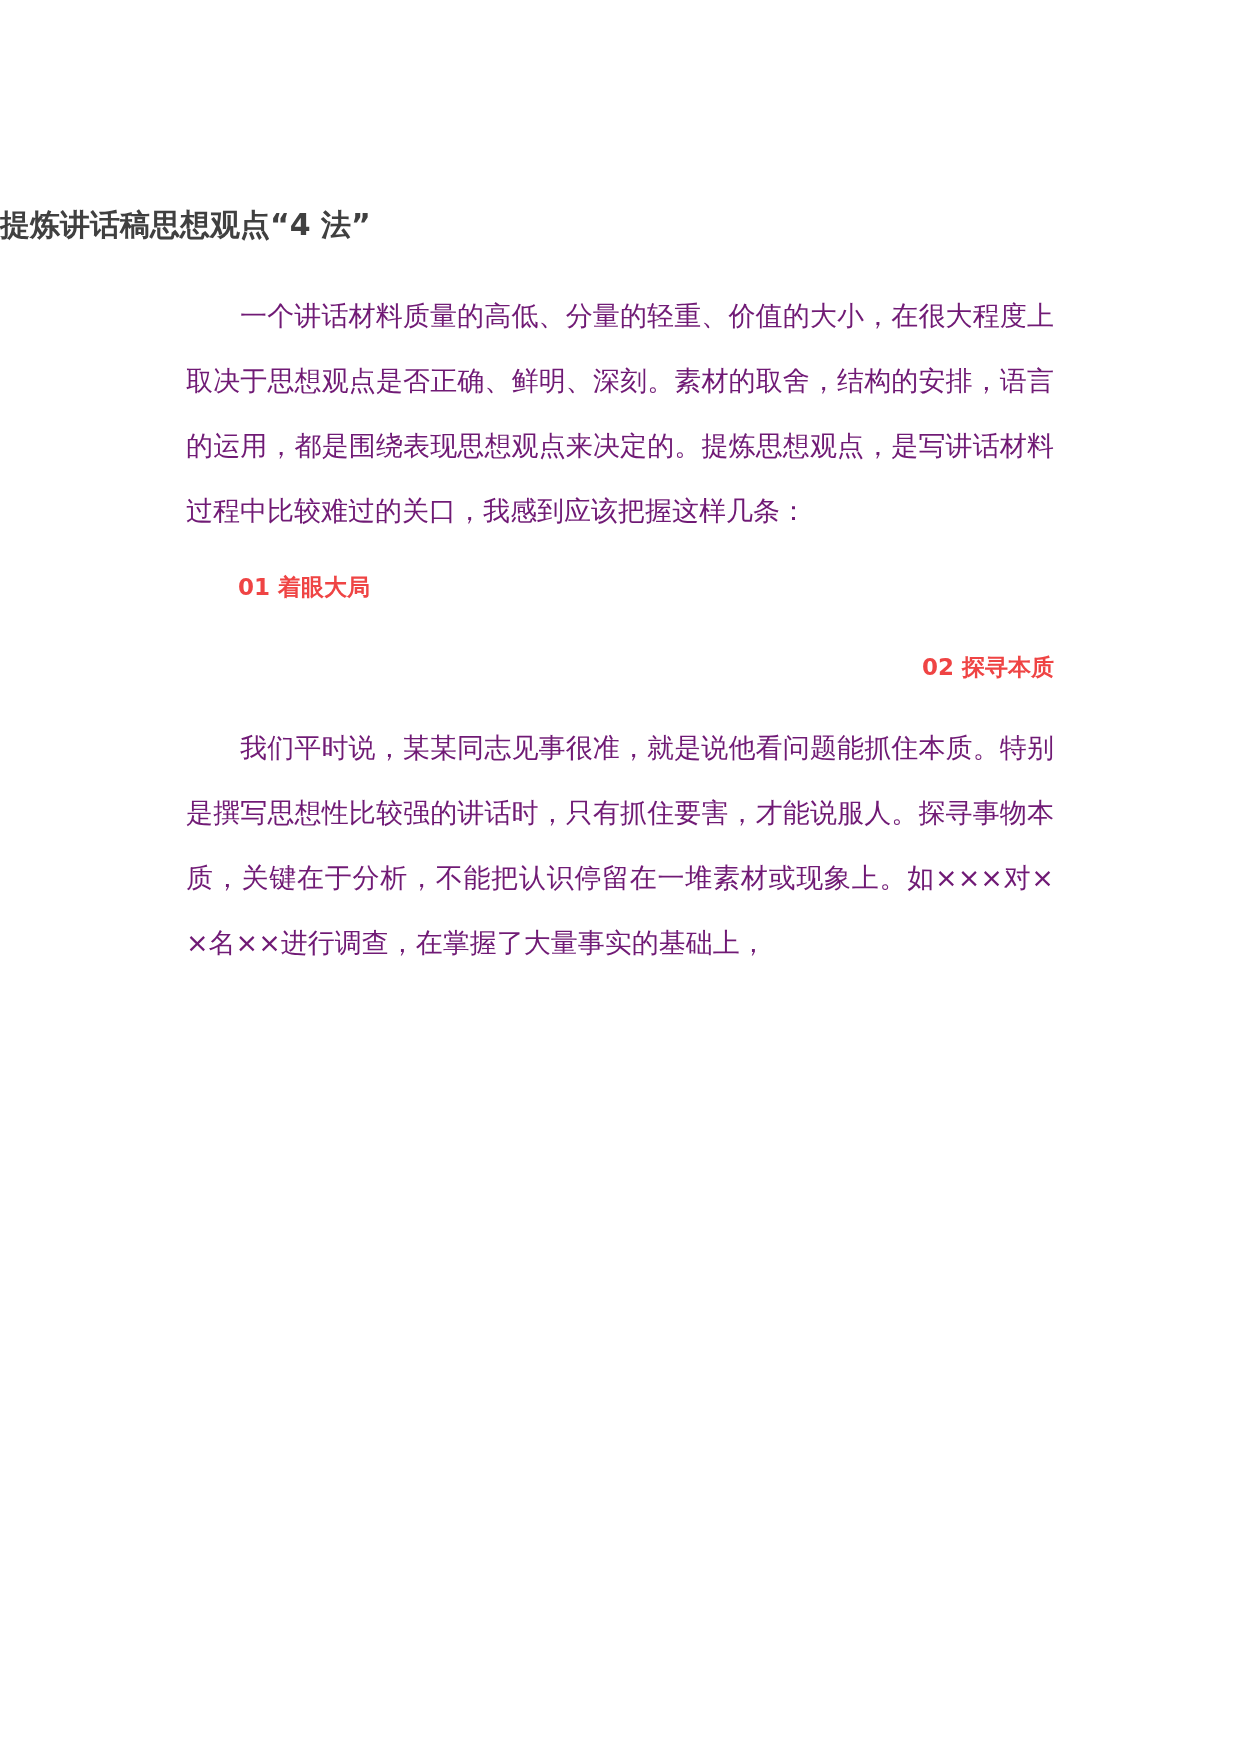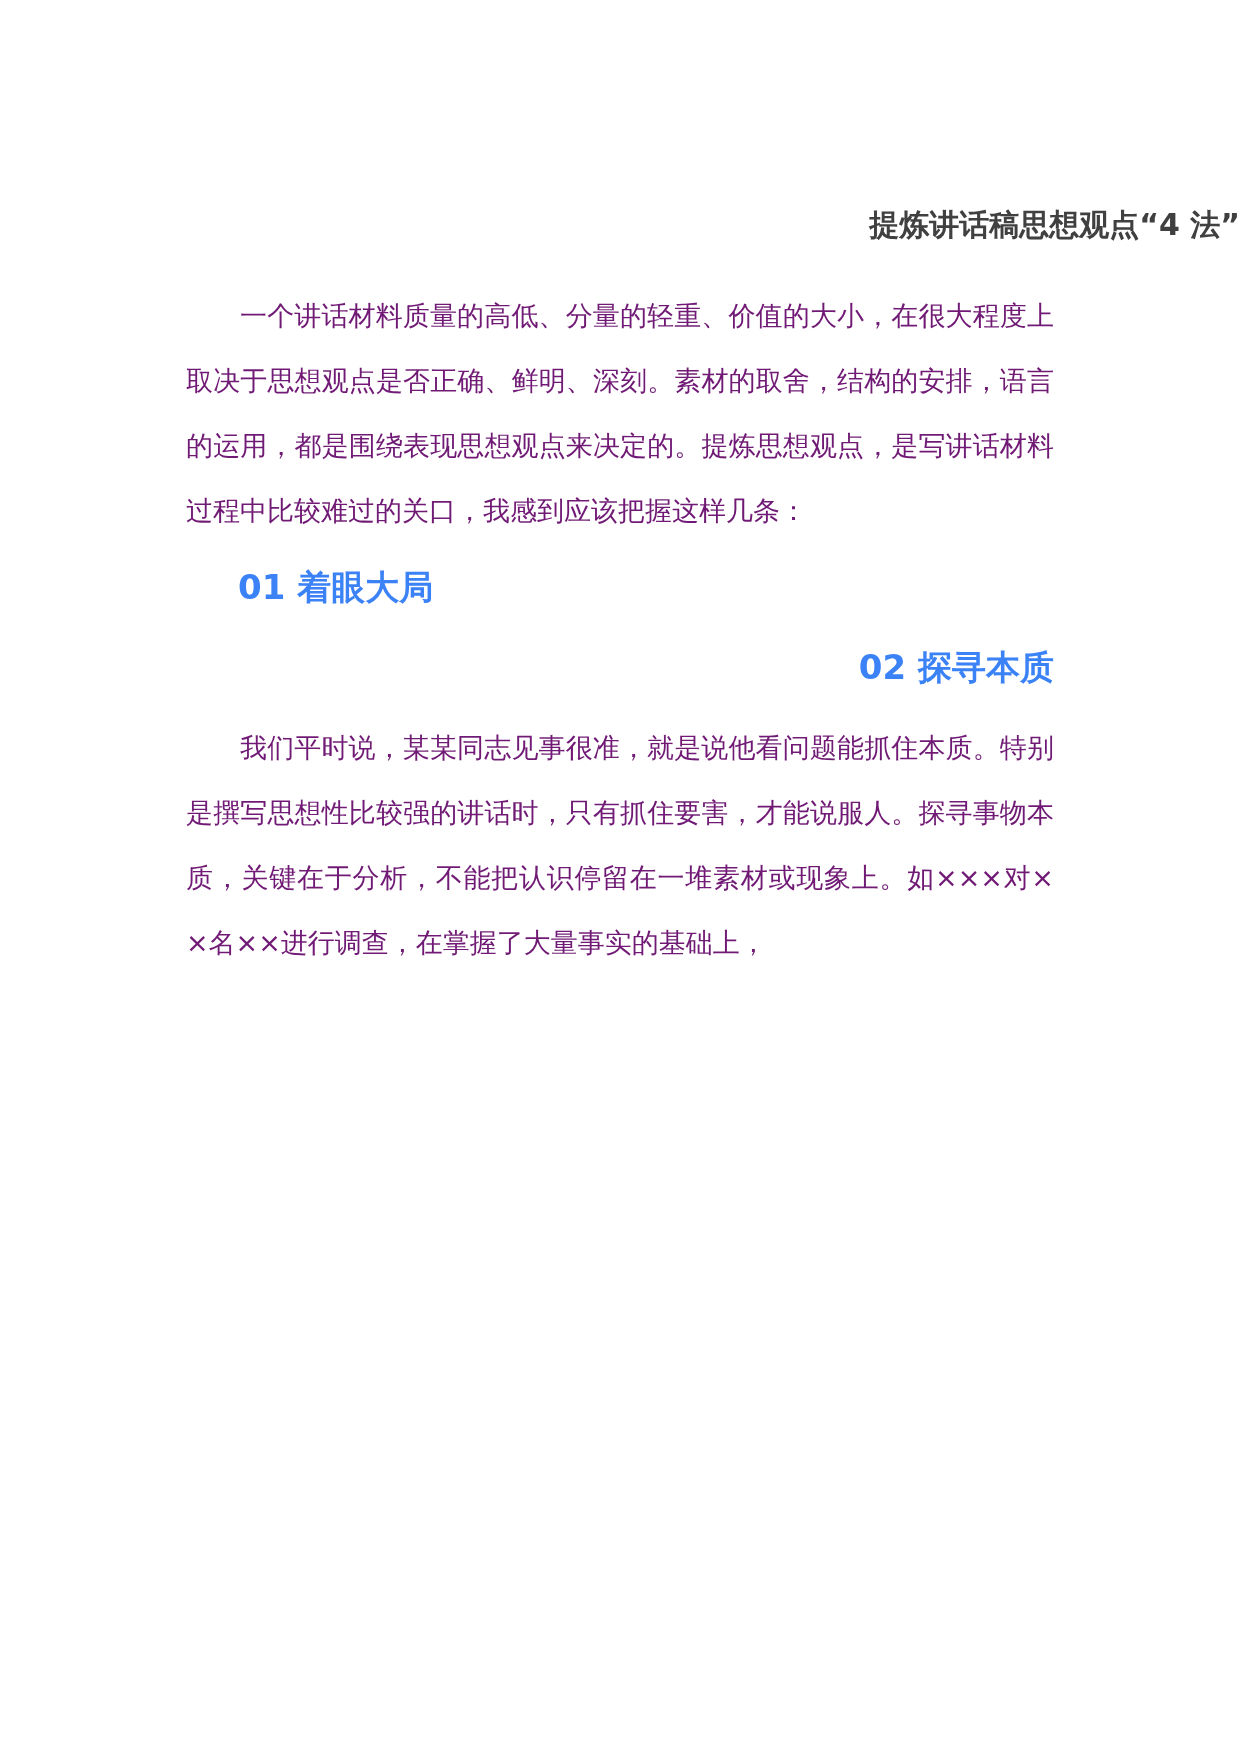--- a/index.html
+++ b/index.html
@@ -20,21 +20,21 @@
       left: 0;
       top: 0;
       width: 1240px;
       height: 1754px;
     }
     .title {
       position: absolute;
       left: 0;
       width: 1240px;
       top: 205px;
-      text-align: right;
+      text-align: left;
       font-size: 30px;
       font-weight: bold;
       color: #404040;
       letter-spacing: 0px;
       line-height: 40px;
     }
     .content {
       position: absolute;
       left: 186px;
       top: 283px;
@@ -44,23 +44,23 @@
       margin: 0;
       font-size: 27px;
       line-height: 65px;
       color: #701a75;
       text-indent: 54px;
       word-break: break-all;
       text-align: justify;
     }
     .heading {
       margin: 0;
-      font-size: 34px;
+      font-size: 23px;
       font-weight: bold;
-      color: #3b82f6;
+      color: #ef4444;
       line-height: 65px;
       padding-left: 52px;
     }
     .h1 { margin-top: 12px; margin-bottom: 15px; }
     .h2 { margin-top: 15px; margin-bottom: 15px; text-align: right; }
   </style>
 </head>
 <body>
 
 <div class="page">

